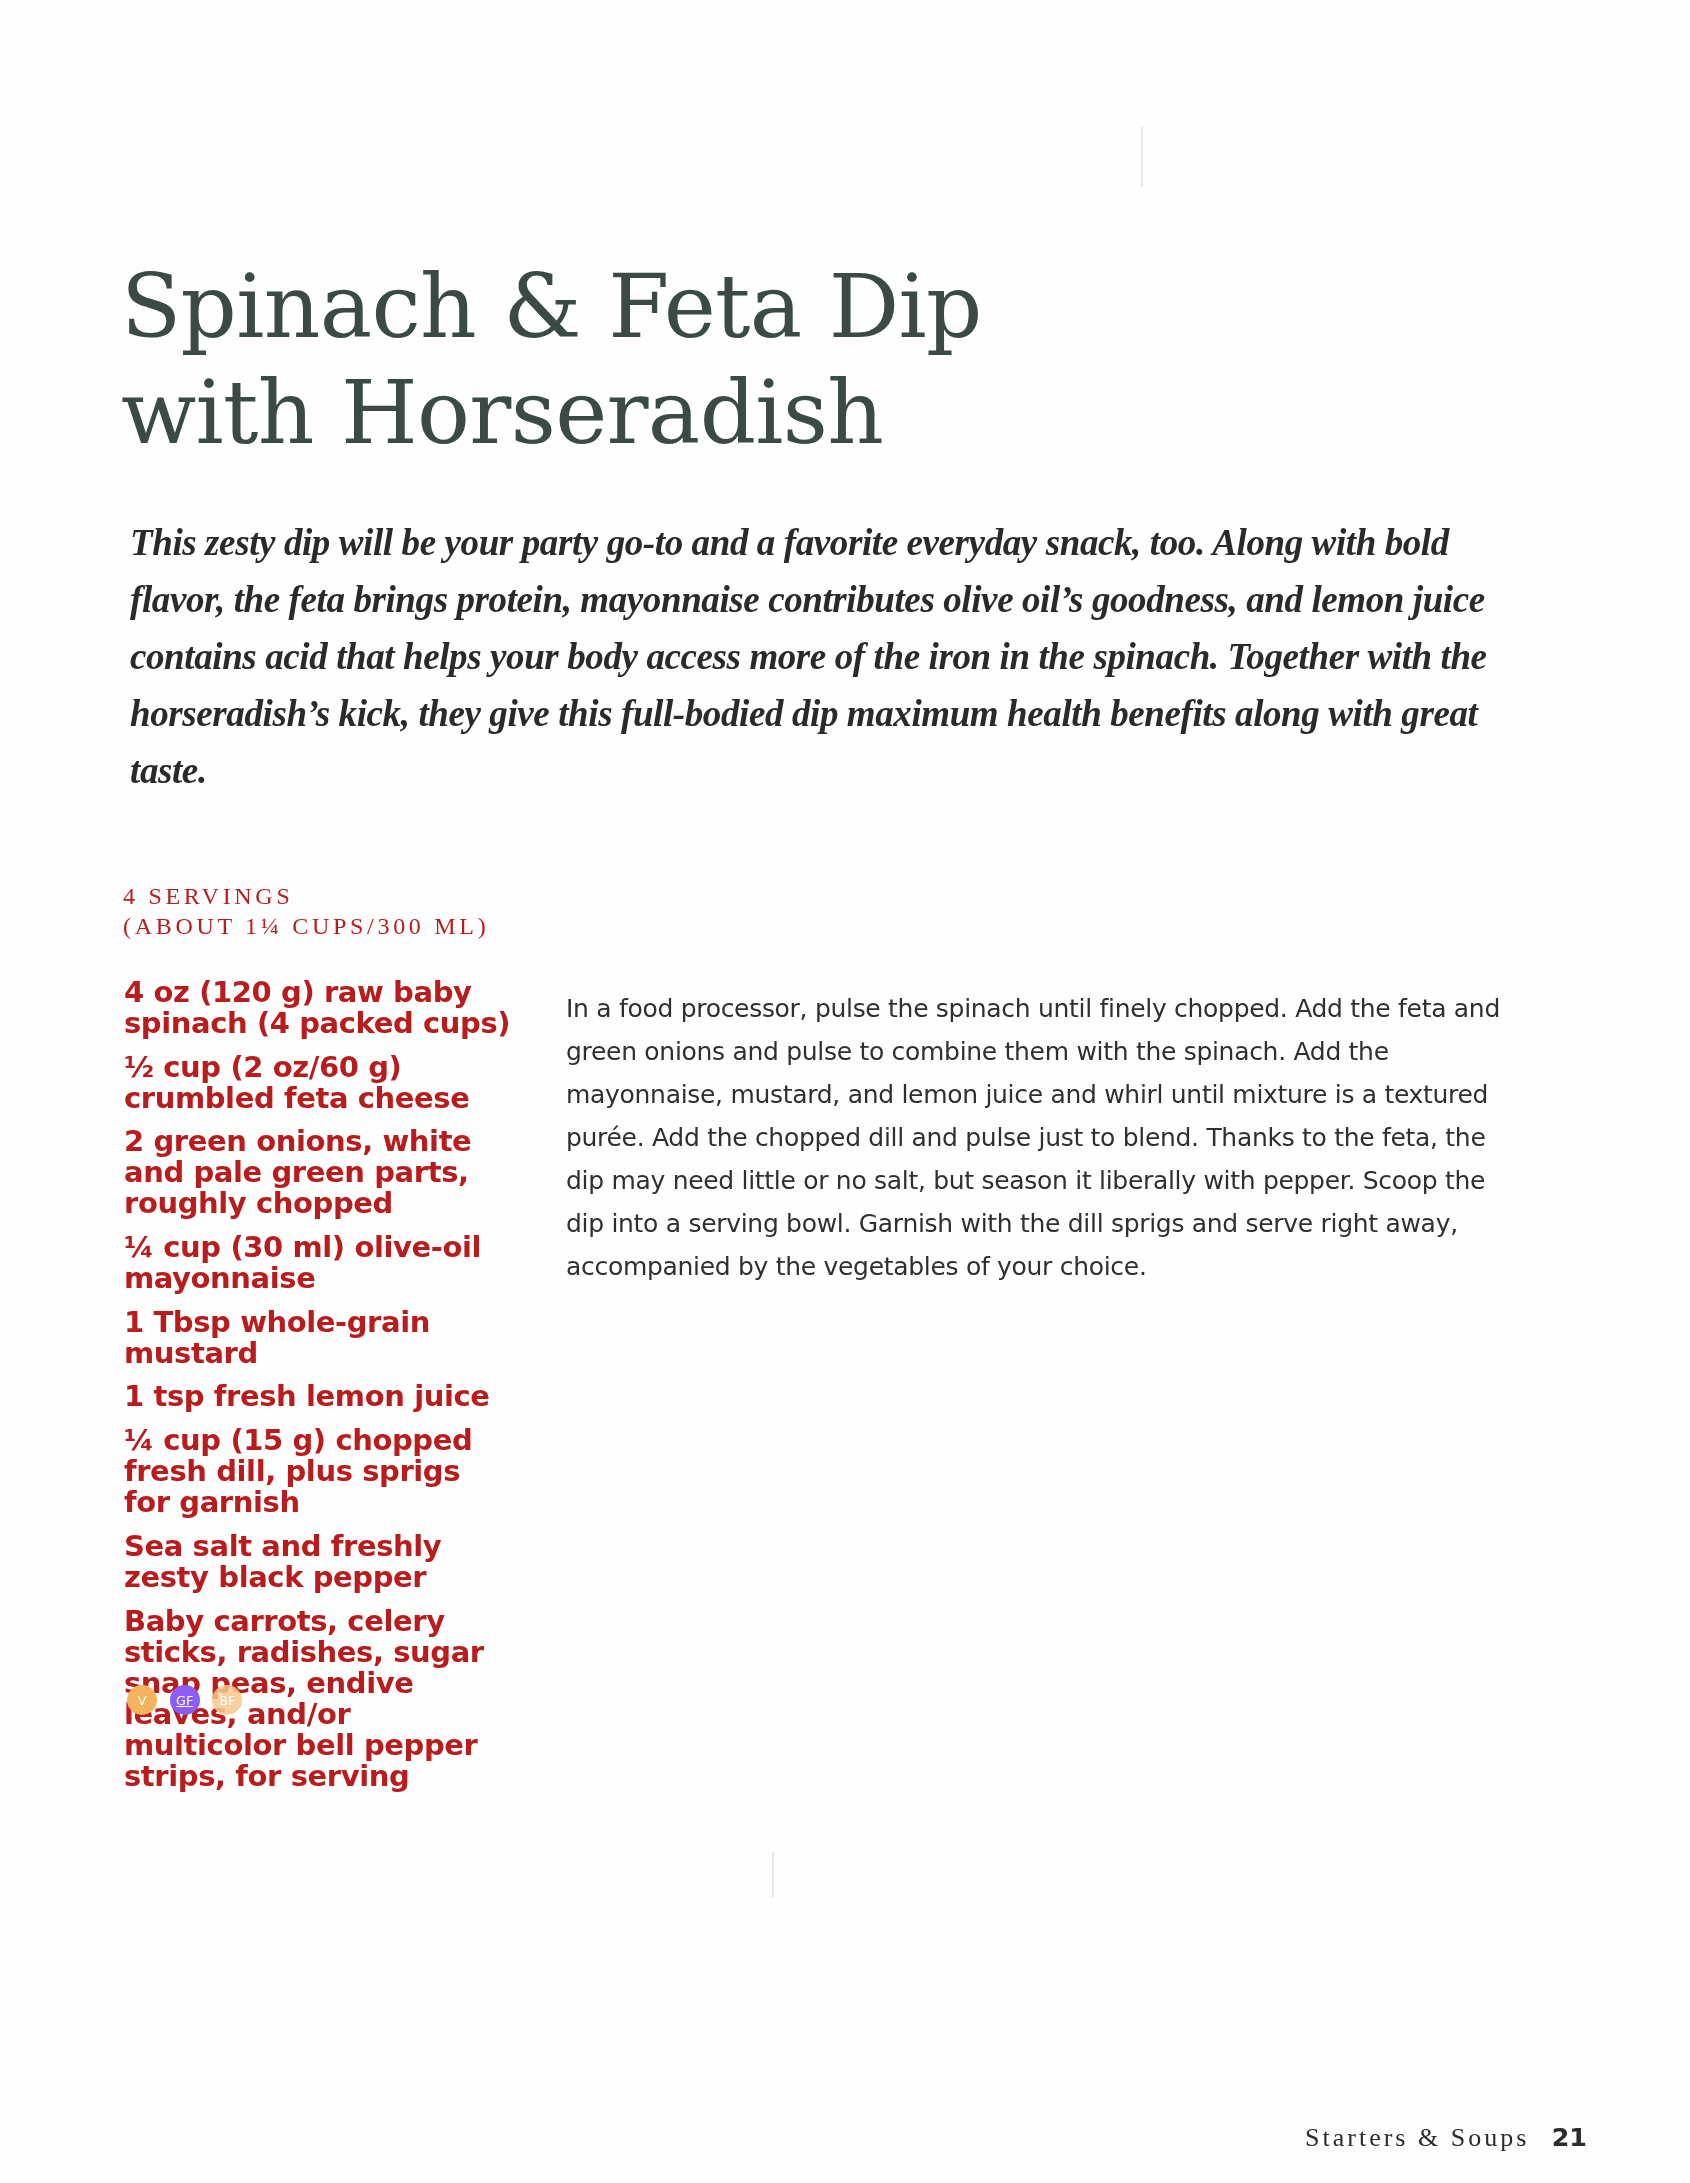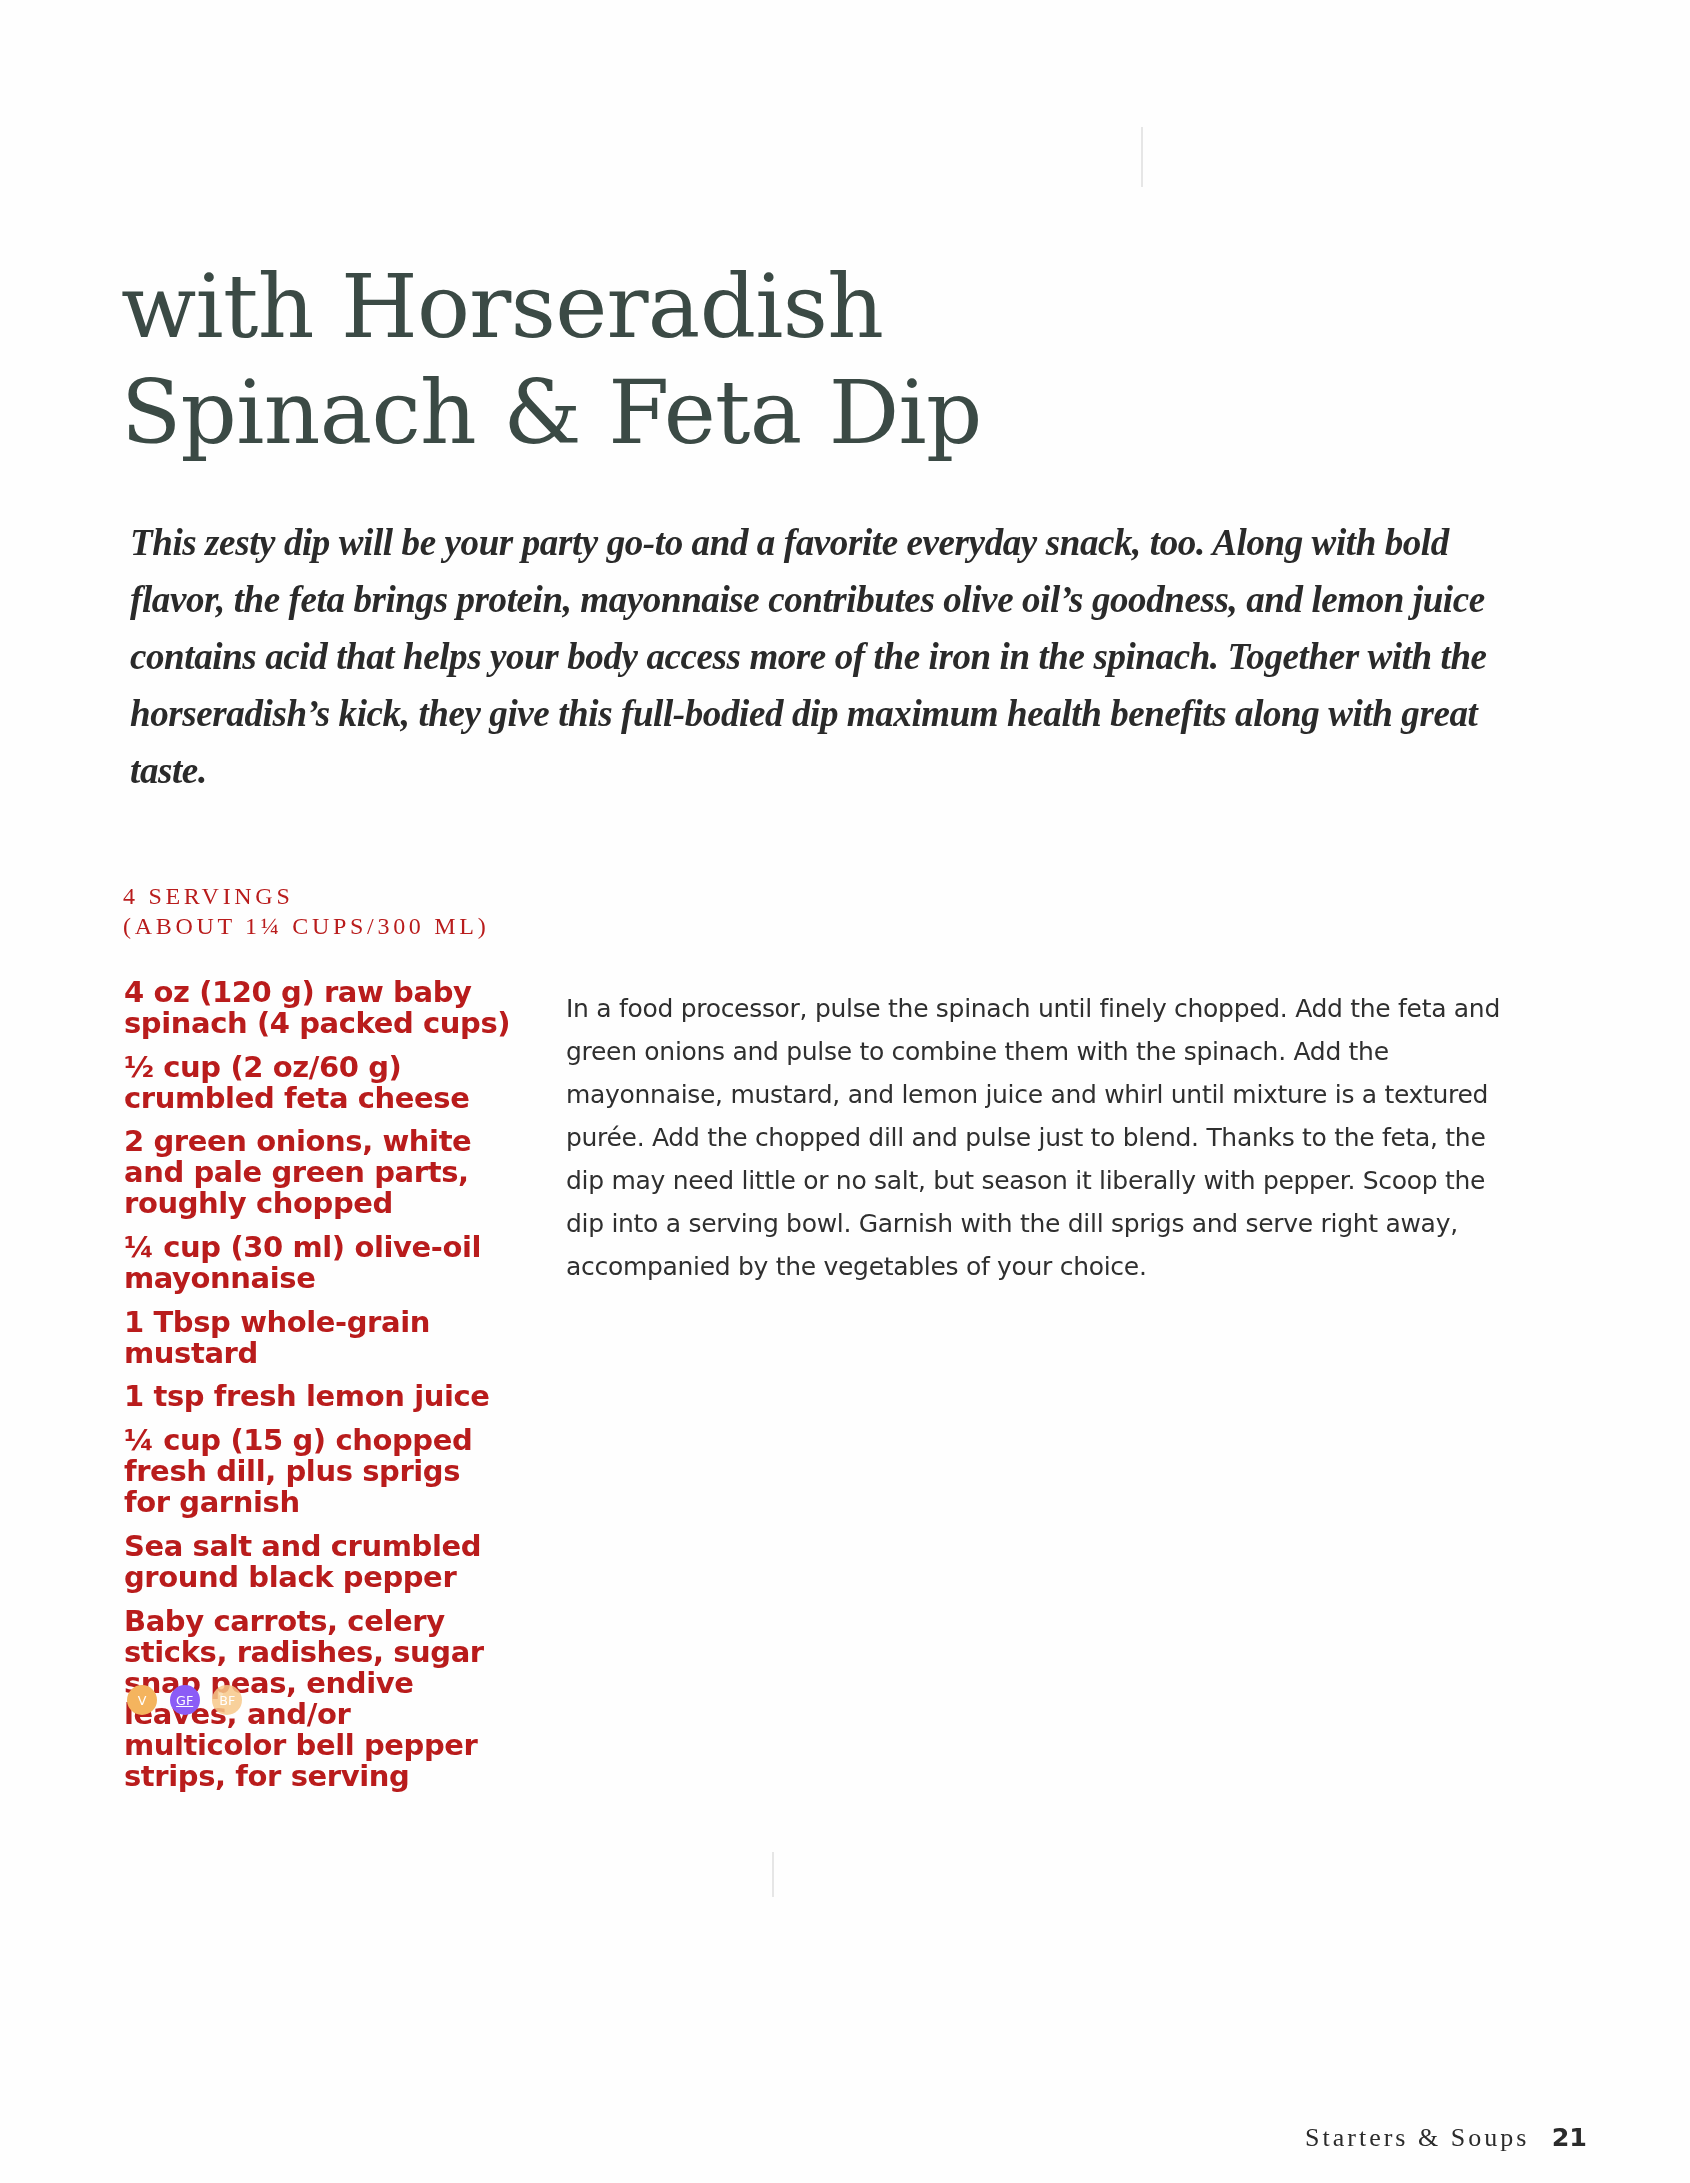--- a/index.html
+++ b/index.html
@@ -80,40 +80,40 @@
 </style>
 </head>
 <body>
 
 <div class="page">
 
   <div class="scan-mark" style="left:1141px;top:127px;height:60px;"></div>
   <div class="scan-mark" style="left:772px;top:1852px;height:45px;"></div>
 
   <h1 class="title">
+    <span>Spinach &amp; Feta Dip</span>
     <span>with Horseradish</span>
-    <span>Spinach &amp; Feta Dip</span>
   </h1>
 
   <p class="intro">This zesty dip will be your party go-to and a favorite everyday snack, too. Along with bold flavor, the feta brings protein, mayonnaise contributes olive oil’s goodness, and lemon juice contains acid that helps your body access more of the iron in the spinach. Together with the horseradish’s kick, they give this full-bodied dip maximum health benefits along with great taste.</p>
 
   <div class="servings">
     <div>4 Servings</div>
     <div>(About 1¼ Cups/300 ML)</div>
   </div>
 
   <ul class="ingredients">
     <li>4 oz (120 g) raw baby spinach (4 packed cups)</li>
     <li>½ cup (2 oz/60 g) crumbled feta cheese</li>
     <li>2 green onions, white and pale green parts, roughly chopped</li>
     <li>¼ cup (30 ml) olive-oil mayonnaise</li>
     <li>1 Tbsp whole-grain mustard</li>
     <li>1 tsp fresh lemon juice</li>
     <li>¼ cup (15 g) chopped fresh dill, plus sprigs for garnish</li>
-    <li>Sea salt and crumbled ground black pepper</li>
+    <li>Sea salt and freshly zesty black pepper</li>
     <li>Baby carrots, celery sticks, radishes, sugar snap peas, endive leaves, and/or multicolor bell pepper strips, for serving</li>
   </ul>
 
   <p class="method">In a food processor, pulse the spinach until finely chopped. Add the feta and green onions and pulse to combine them with the spinach. Add the mayonnaise, mustard, and lemon juice and whirl until mixture is a textured purée. Add the chopped dill and pulse just to blend. Thanks to the feta, the dip may need little or no salt, but season it liberally with pepper. Scoop the dip into a serving bowl. Garnish with the dill sprigs and serve right away, accompanied by the vegetables of your choice.</p>
 
   <div class="badges">
     <div class="badge v">V</div>
     <div class="badge gf">GF</div>
     <div class="badge bf">BF</div>
   </div>

